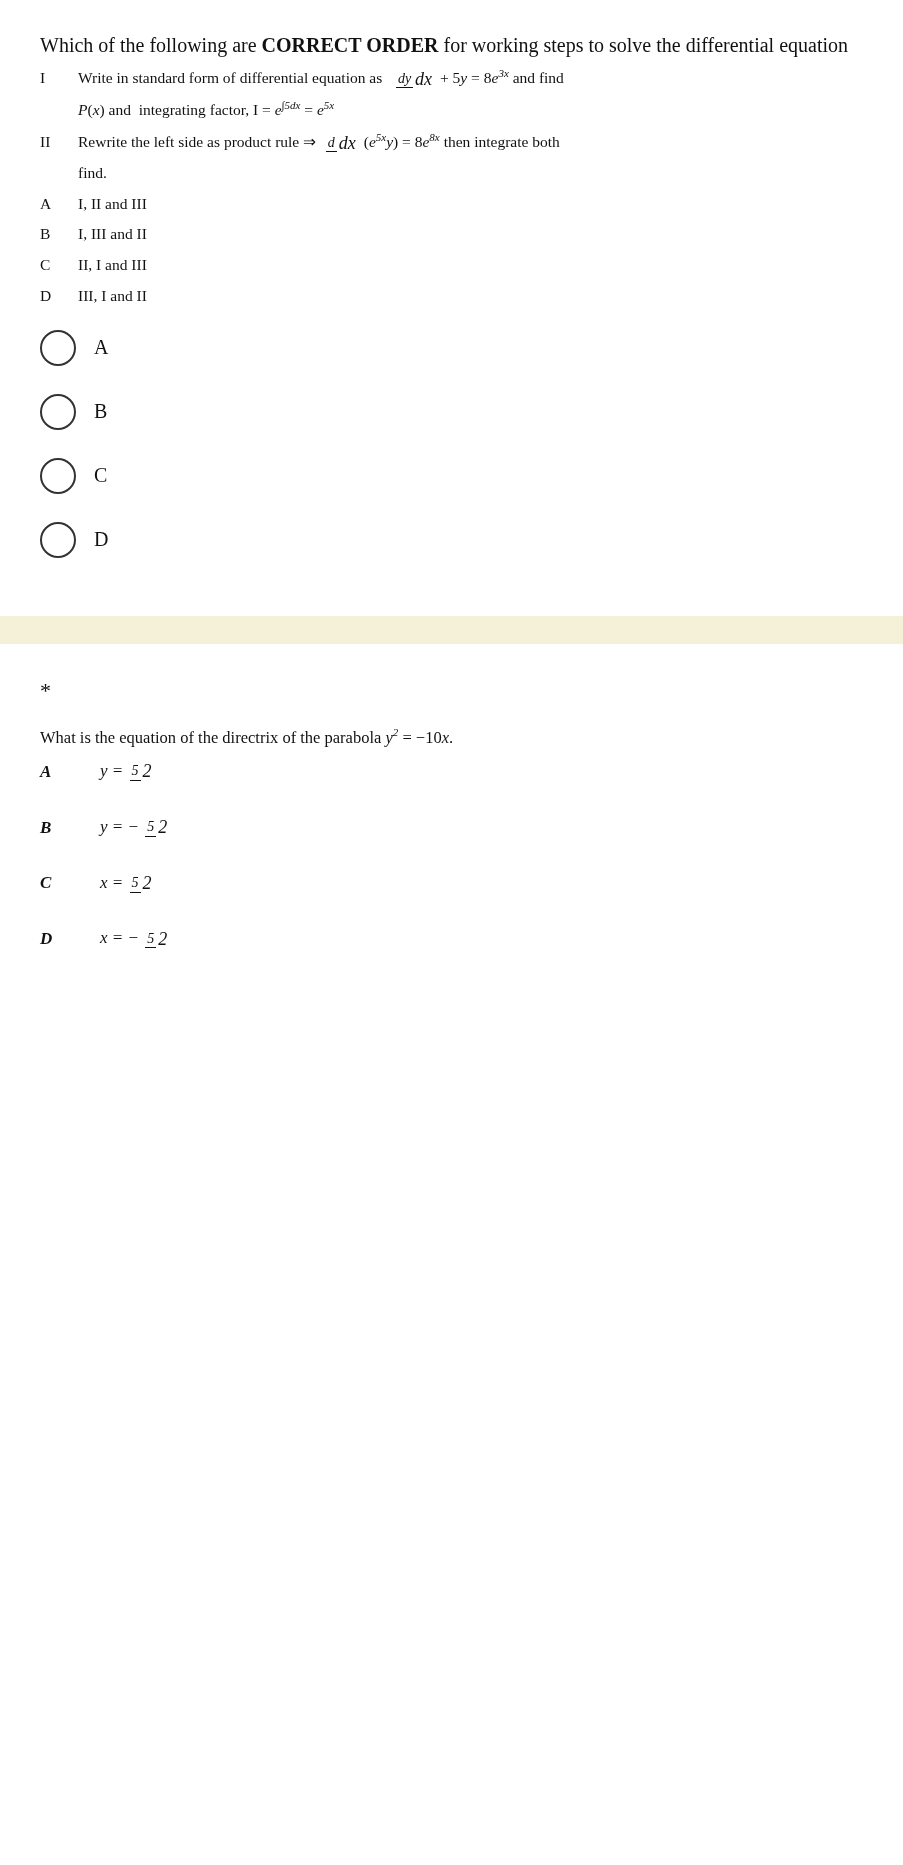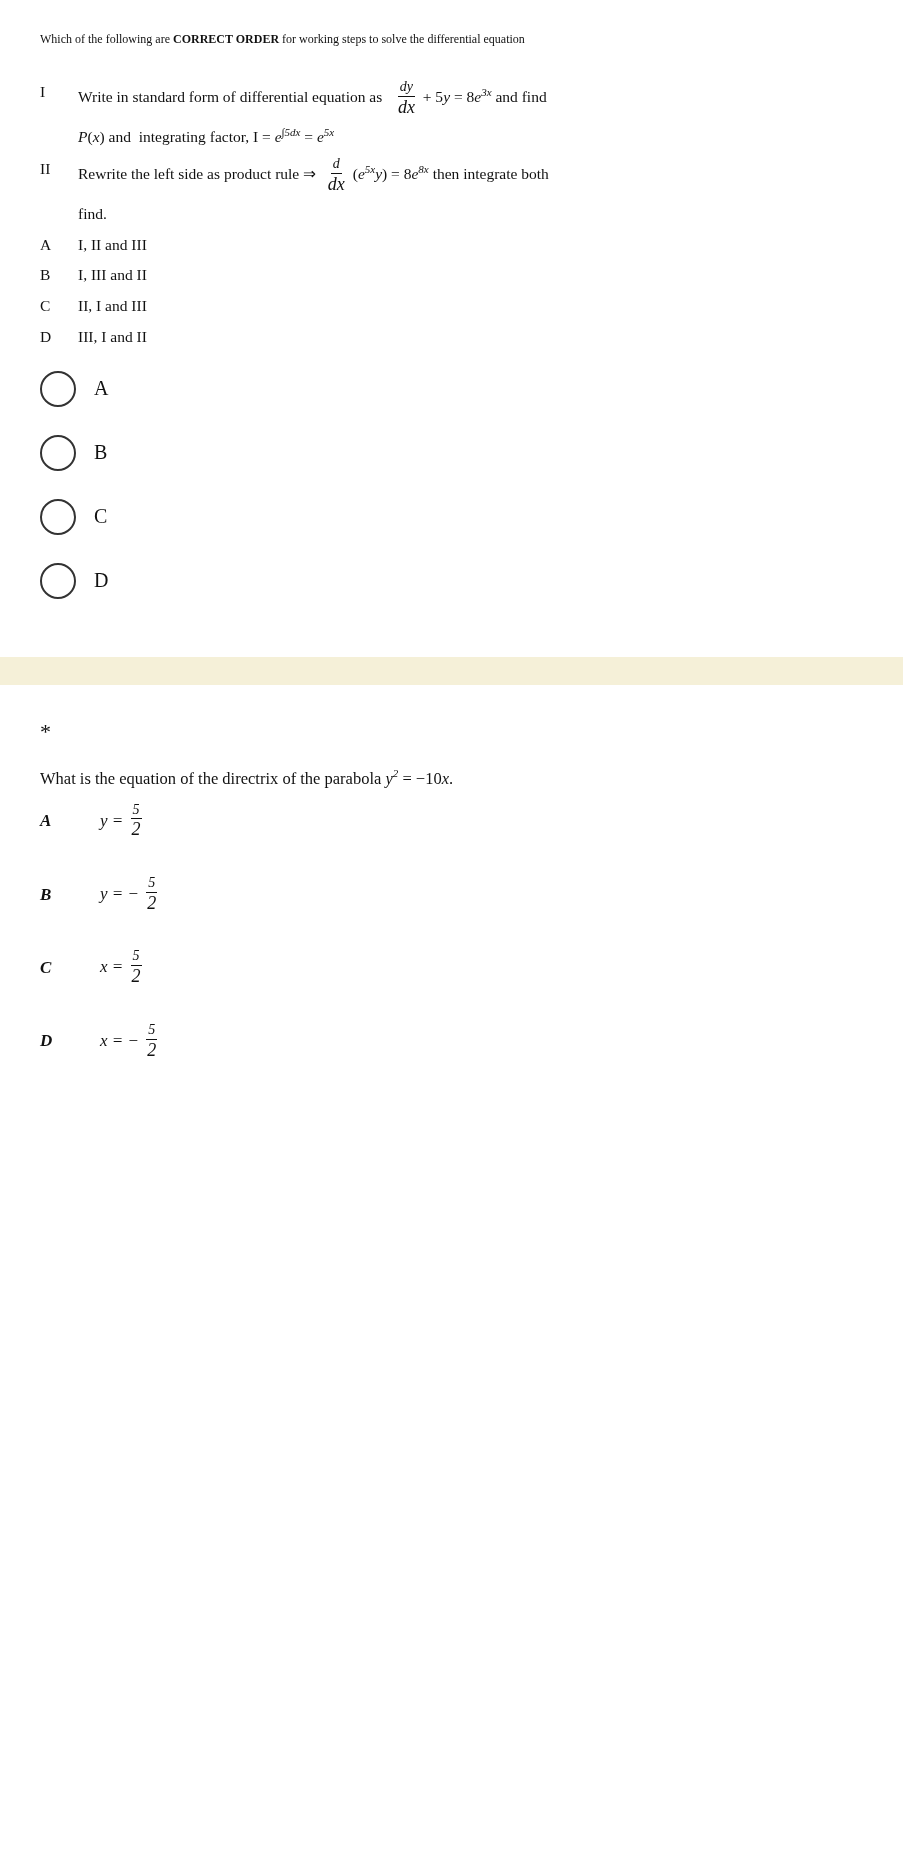--- a/index.html
+++ b/index.html
@@ -10,23 +10,23 @@
       color: #111;
       width: 903px;
       min-height: 1865px;
     }
 
     .question-block {
       padding: 30px 40px 20px 40px;
     }
 
     .question-text {
-      font-size: 12px;
+      font-size: 20px;
       line-height: 1.5;
-      margin-bottom: 28px;
+      margin-bottom: 2px;
     }
 
     .question-text strong {
       font-weight: bold;
     }
 
     .equation-display {
       text-align: center;
       font-size: 17px;
       margin: 10px 0 18px 0;
@@ -54,21 +54,21 @@
     }
 
     .steps-table td.option-letter {
       width: 38px;
       font-weight: normal;
       vertical-align: top;
     }
 
     .fraction {
       display: inline-flex;
-      flex-direction: column;
+      flex-direction: row;
       align-items: center;
       vertical-align: middle;
       margin: 0 2px;
       font-style: italic;
     }
 
     .fraction .numer {
       border-bottom: 1px solid #111;
       padding: 0 2px;
       font-size: 14px;

